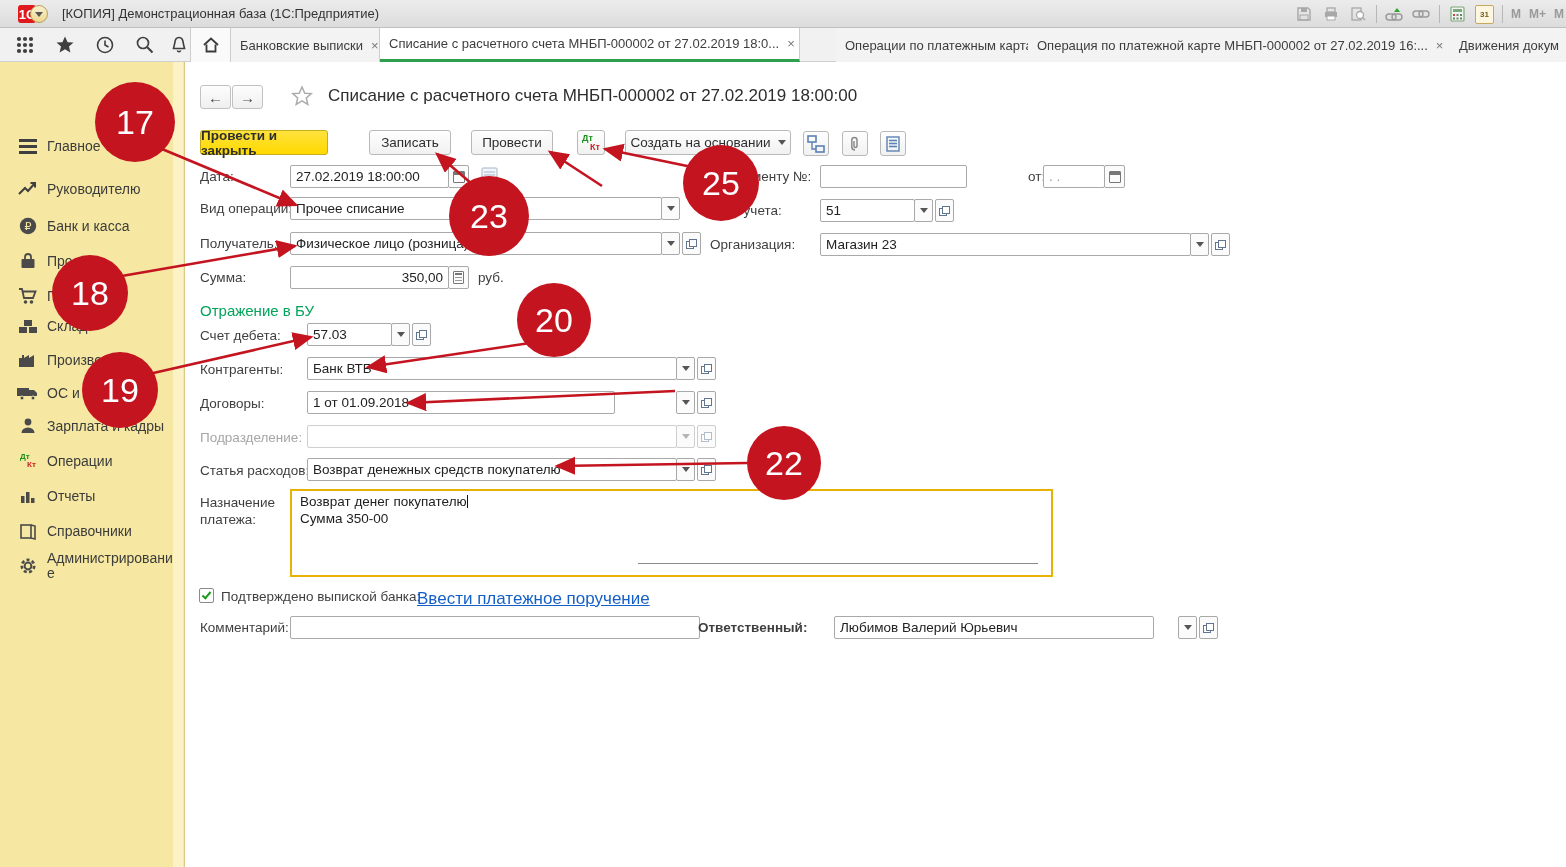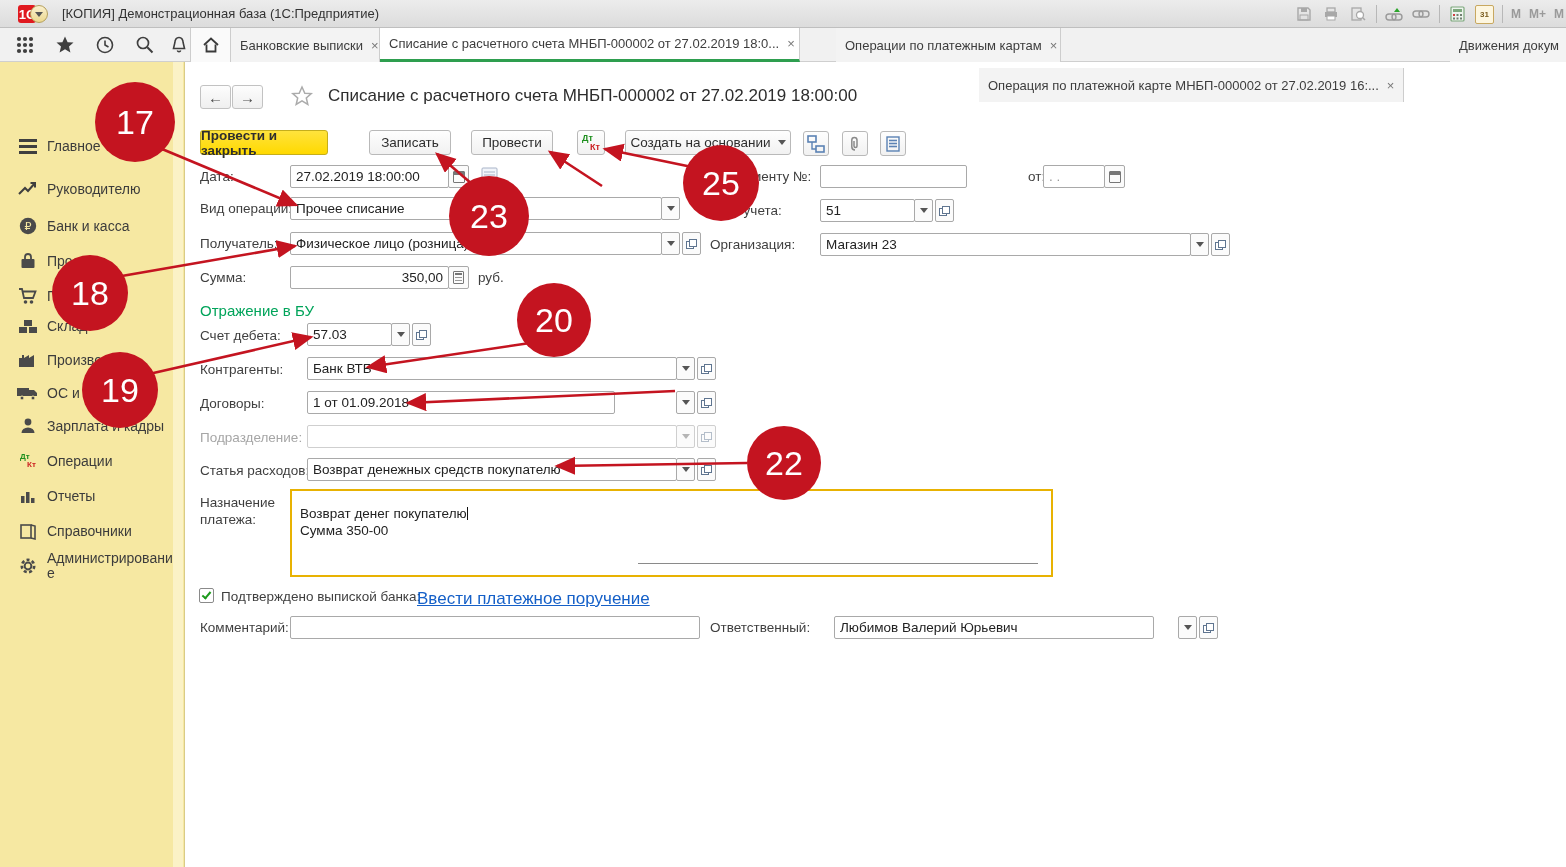--- a/index.html
+++ b/index.html
@@ -70,21 +70,21 @@
   .icon-open::after { content:""; position:absolute; right:0; top:0; width:6px; height:6px; border:1px solid #5f7590; background:#fff; }
   .icon-cal { position:relative; width:12px; height:12px; border:1px solid #777; border-radius:1px; }
   .icon-cal::before { content:""; position:absolute; left:0; top:0; width:100%; height:3px; background:#777; }
   .icon-calc { position:relative; width:11px; height:13px; border:1px solid #777; border-radius:1px; }
   .icon-calc::before { content:""; position:absolute; left:1px; top:1px; width:7px; height:2px; background:#777; }
   .icon-calc::after { content:""; position:absolute; left:1px; top:5px; width:7px; height:6px;
     background:repeating-linear-gradient(#999 0 1px,transparent 1px 3px); }
 
   .section-hdr { position:absolute; font-size:15px; color:#00a45a; }
   .purpose-box { position:absolute; border:2px solid #e8b202; background:#fff; font-size:13.5px; color:#222;
-    padding:14px 8px; line-height:17px; }
+    padding:2px 8px; line-height:17px; }
   .caret { display:inline-block; width:1px; height:13px; background:#111; vertical-align:-2px; }
   .purpose-line { position:absolute; height:1px; background:#8a8a8a; }
   .chk { position:absolute; width:15px; height:15px; border:1px solid #8a8a8a; border-radius:2px; background:#fff; }
   .chk .mark { position:absolute; left:4px; top:1px; width:5px; height:9px;
     border-right:2px solid #1c9a1c; border-bottom:2px solid #1c9a1c; transform:rotate(40deg); }
   .link { position:absolute; font-size:17px; color:#1560c8; text-decoration:underline; cursor:pointer; white-space:nowrap; }
 
   
   .ann-svg { position:absolute; left:0; top:0; z-index:40; pointer-events:none; }
   .ann-circle { position:absolute; background:#c41420; border-radius:50%; color:#fff; z-index:41;
@@ -209,21 +209,21 @@
         <span class="close">×</span>
       </div>
     <div class="tab active" style="left:380px; width:420px;">
         <span>Списание с расчетного счета МНБП-000002 от 27.02.2019 18:0...</span>
         <span class="close">×</span>
       </div>
     <div class="tab" style="left:836px; width:225px;">
         <span>Операции по платежным картам</span>
         <span class="close">×</span>
       </div>
-    <div class="tab" style="left:979px; width:425px;margin-top:40px;">
+    <div class="tab" style="left:1028px; width:425px;">
         <span>Операция по платежной карте МНБП-000002 от 27.02.2019 16:...</span>
         <span class="close">×</span>
       </div>
     <div class="tab" style="left:1450px; width:116px; border-right:none;">
         <span>Движения докум</span>
       </div>
   </div>
 
   <div class="sidebar">
     <div class="scrollstrip"></div>
@@ -513,21 +513,21 @@
     <div class="purpose-line" style="left:452px; top:501px; width:400px;"></div>
 
     <div class="chk" style="left:13px; top:526px;">
         <span class="mark"></span>
       </div>
     <div class="lbl" style="left:35px; top:527px;">Подтверждено выпиской банка:</div>
     <div class="link" style="left:231px; top:527px;">Ввести платежное поручение</div>
 
     <div class="lbl" style="left:14px; top:558px;">Комментарий:</div>
     <div class="inp" style="left:104px; top:554px; width:410px;"></div>
-    <div class="lbl" style="left:524px; top:558px;">Ответственный:</div>
+    <div class="lbl" style="left:512px; top:558px;font-weight:bold;">Ответственный:</div>
     <div class="inp" style="left:629px; top:554px; width:320px;margin-left:19px;">Любимов Валерий Юрьевич</div>
     <div class="seg" style="left:992px; top:554px; width:19px;">
         <span class="ddtri"></span>
       </div>
     <div class="seg" style="left:1013px; top:554px; width:19px;">
         <span class="icon-open"></span>
       </div>
   </div>
 
   <svg class="ann-svg" width="1566" height="867">

